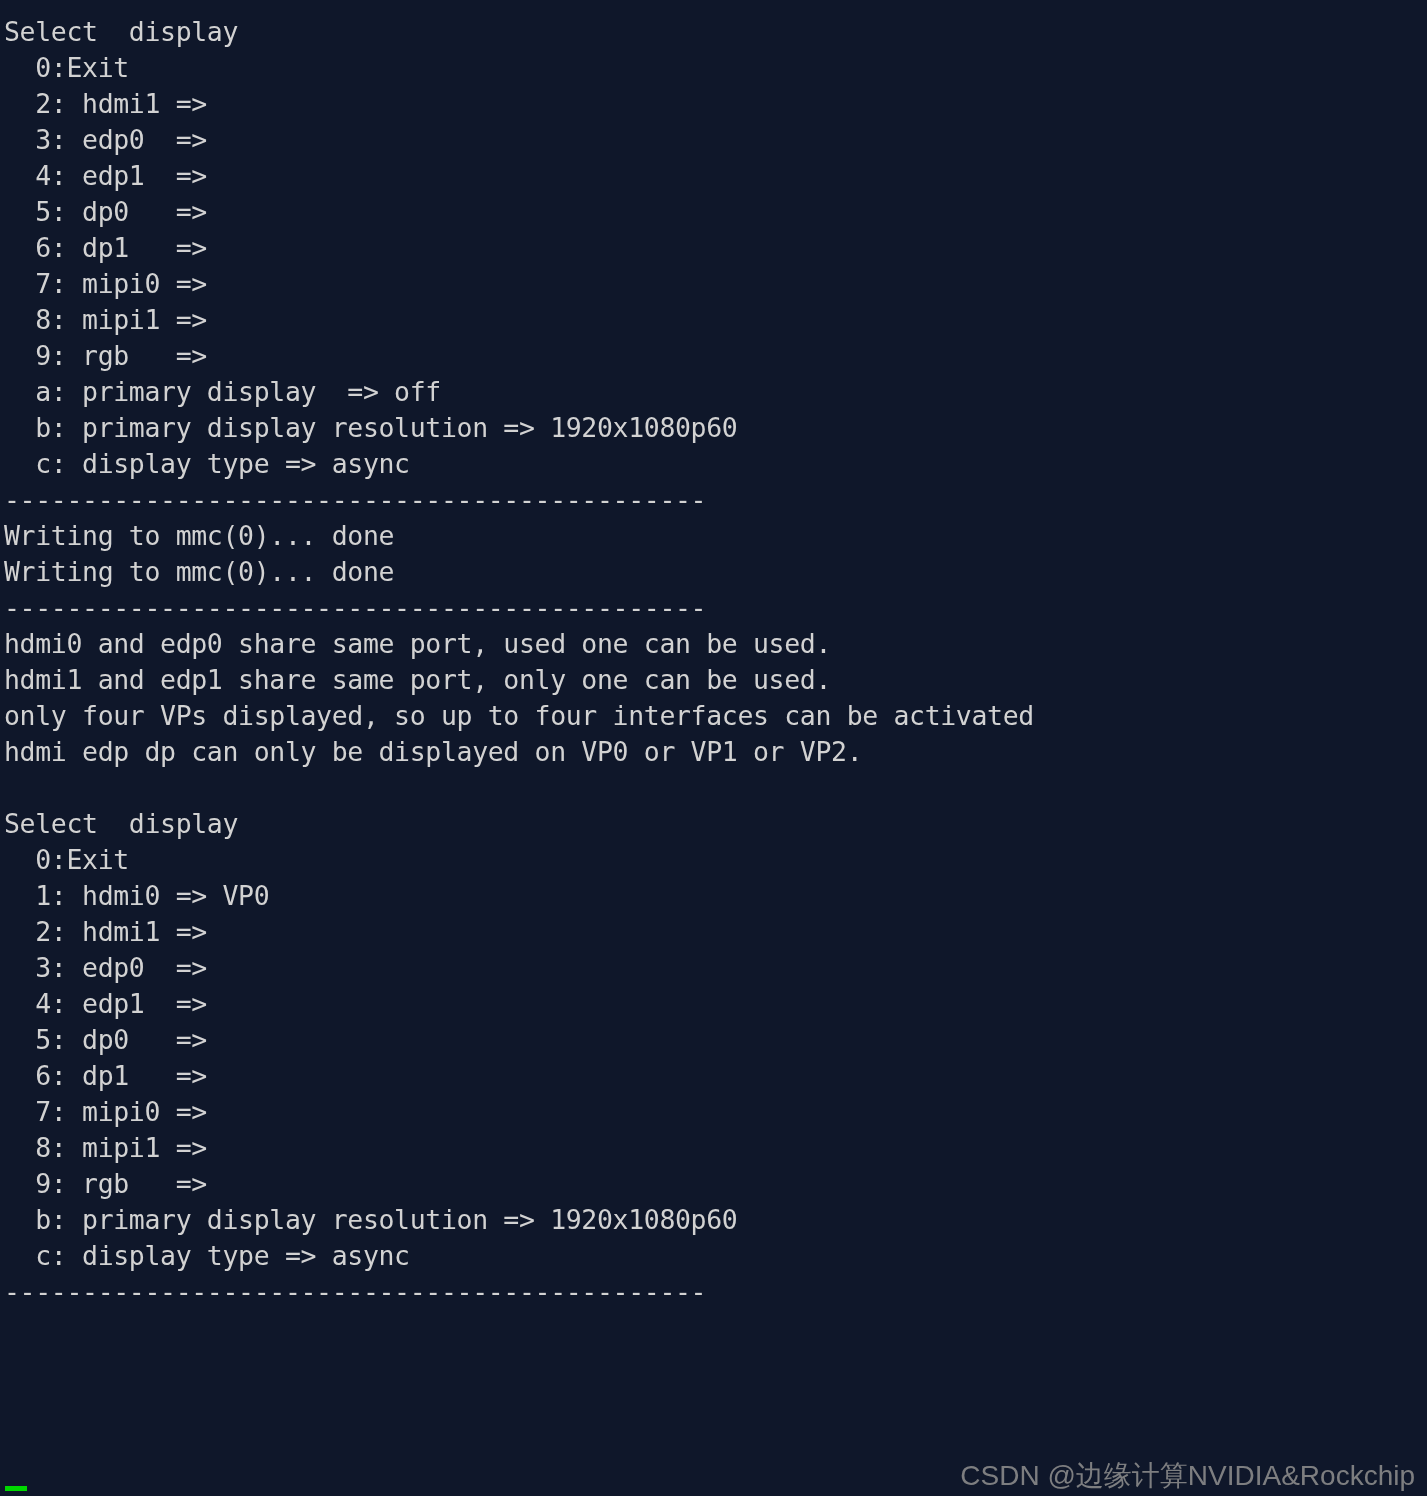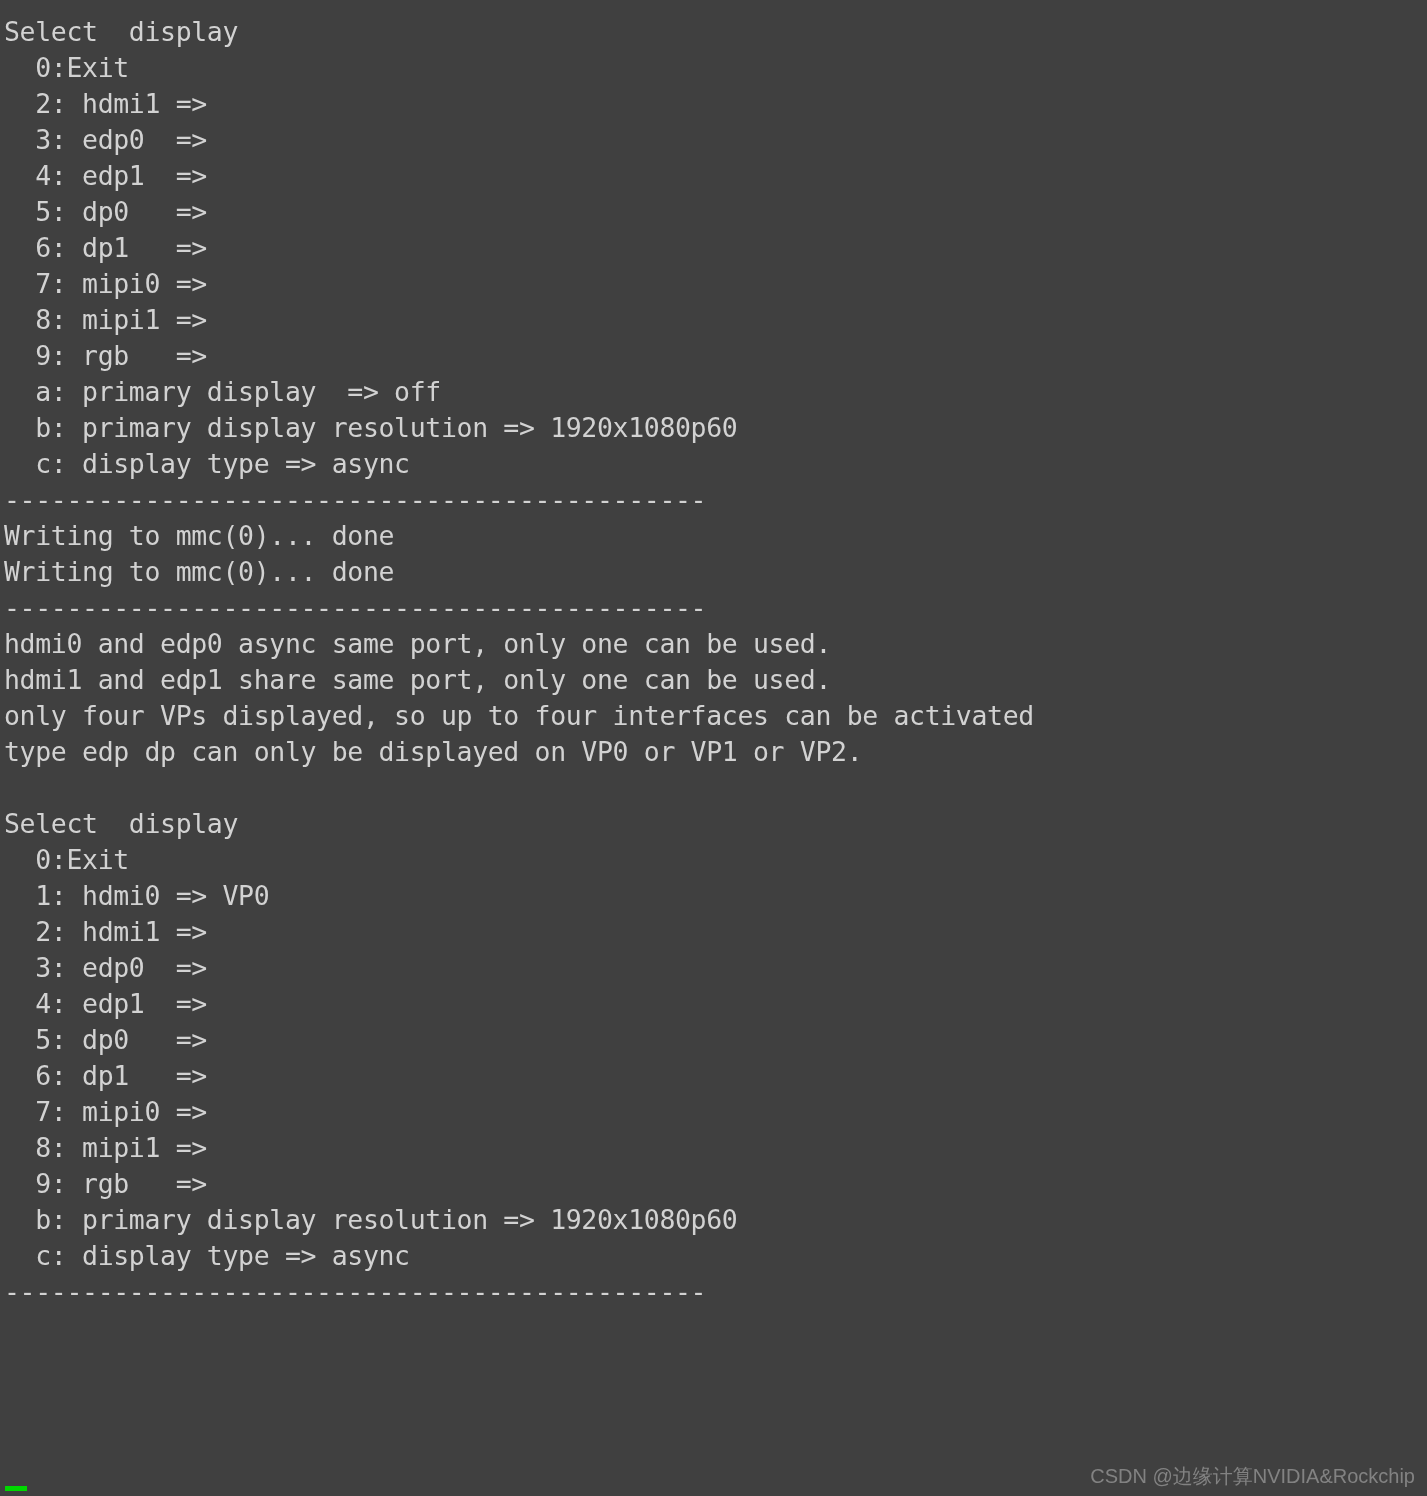--- a/index.html
+++ b/index.html
@@ -10,21 +10,21 @@
   body {
     width: 1427px;
     height: 1496px;
     overflow: hidden;
     font-family: "DejaVu Sans Mono", "Liberation Mono", monospace;
   }
   .terminal {
     position: relative;
     width: 1427px;
     height: 1496px;
-    background: #404040;
+    background: #0f172a;
     padding: 12px;
     box-sizing: border-box;
   }
   .console {
     position: absolute;
     left: 4px;
     top: 14px;
     width: 1420px;
   }
   .line {
@@ -48,21 +48,21 @@
     width: 22px;
     height: 5px;
     background: #00d800;
   }
   .watermark {
     position: absolute;
     right: 12px;
     bottom: 8px;
     color: #8a8a8a;
     font-family: "Liberation Sans", "DejaVu Sans", sans-serif;
-    font-size: 20px;
+    font-size: 28px;
     line-height: 24px;
     white-space: pre;
     opacity: 0.9;
   }
 </style>
 </head>
 <body>
 
 <div class="terminal">
   <div class="console" id="console-output">
@@ -76,24 +76,24 @@
       <span class="line">  7: mipi0 =&gt;</span>
       <span class="line">  8: mipi1 =&gt;</span>
       <span class="line">  9: rgb   =&gt;</span>
       <span class="line">  a: primary display  =&gt; off</span>
       <span class="line">  b: primary display resolution =&gt; 1920x1080p60</span>
       <span class="line">  c: display type =&gt; async</span>
       <span class="line">---------------------------------------------</span>
       <span class="line">Writing to mmc(0)... done</span>
       <span class="line">Writing to mmc(0)... done</span>
       <span class="line">---------------------------------------------</span>
-      <span class="line">hdmi0 and edp0 async same port, only one can be used.</span>
+      <span class="line">hdmi0 and edp0 share same port, used one can be used.</span>
       <span class="line">hdmi1 and edp1 share same port, only one can be used.</span>
       <span class="line">only four VPs displayed, so up to four interfaces can be activated</span>
-      <span class="line">type edp dp can only be displayed on VP0 or VP1 or VP2.</span>
+      <span class="line">hdmi edp dp can only be displayed on VP0 or VP1 or VP2.</span>
       <span class="line blank"></span>
       <span class="line">Select  display</span>
       <span class="line">  0:Exit</span>
       <span class="line">  1: hdmi0 =&gt; VP0</span>
       <span class="line">  2: hdmi1 =&gt;</span>
       <span class="line">  3: edp0  =&gt;</span>
       <span class="line">  4: edp1  =&gt;</span>
       <span class="line">  5: dp0   =&gt;</span>
       <span class="line">  6: dp1   =&gt;</span>
       <span class="line">  7: mipi0 =&gt;</span>

